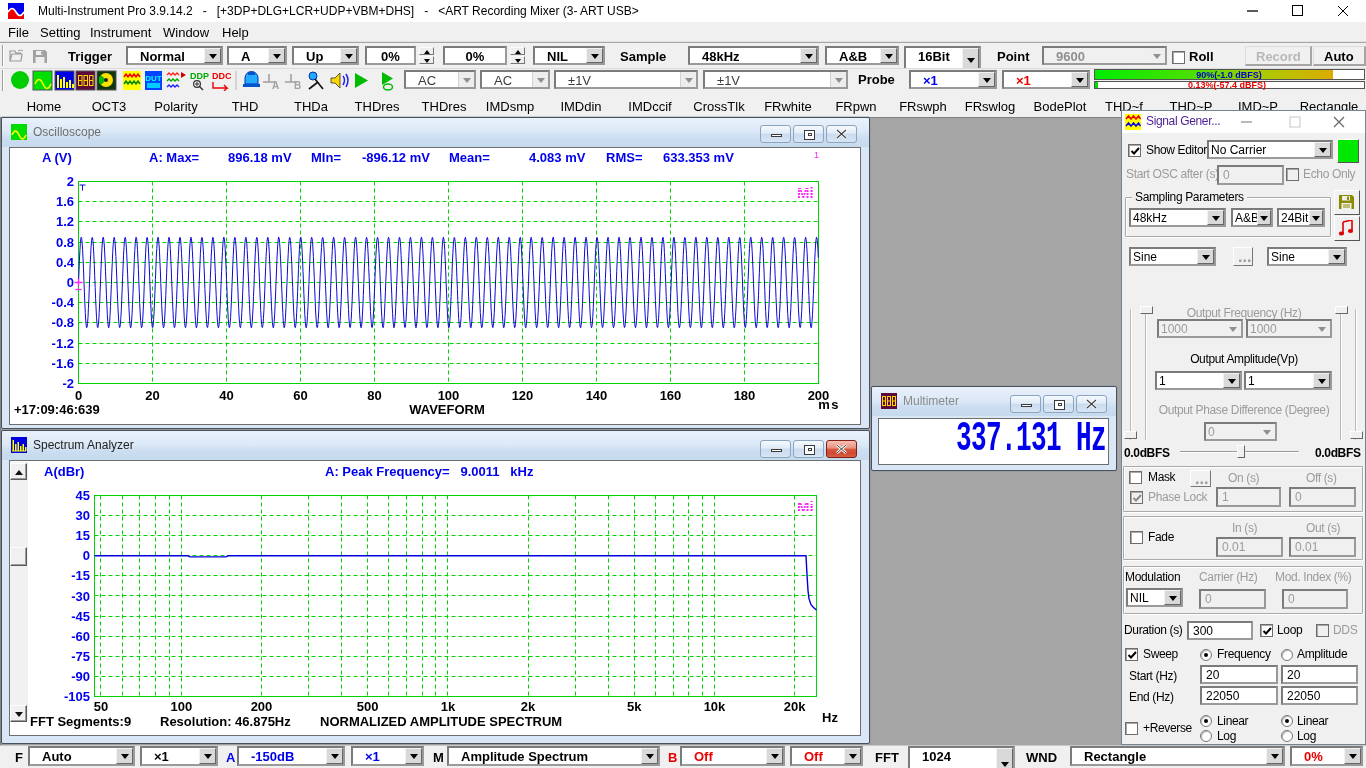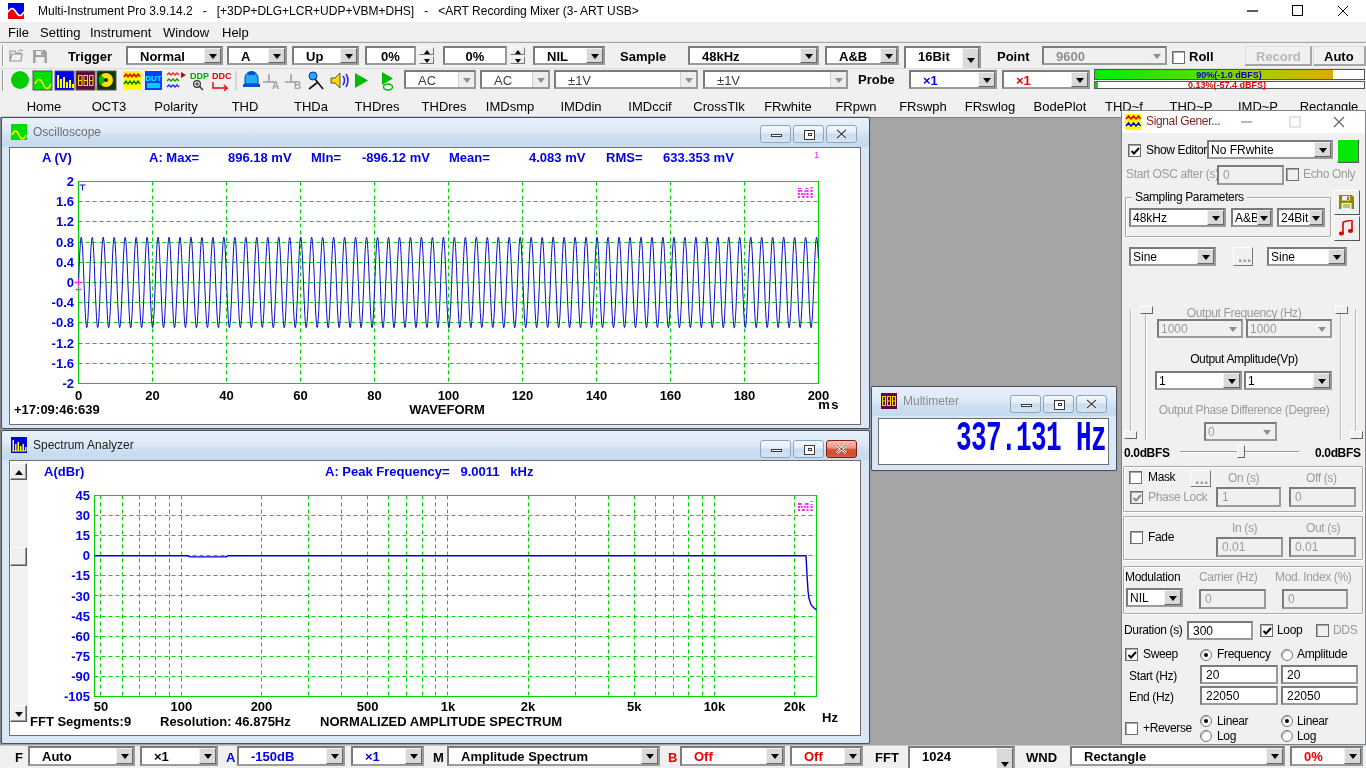--- a/index.html
+++ b/index.html
@@ -500,34 +500,34 @@
 <div style="left:878px;top:418px;width:231px;height:47px;background:#fff;border:1px solid #6e6e6e;"></div>
 <div class="t" style="left:1106px;top:415px;font-family:'Liberation Mono',monospace;font-weight:bold;font-size:42px;color:#0000ee;transform:translateX(-100%) scaleX(0.62);transform-origin:right top;letter-spacing:-1px">337.131 Hz</div>
 <div class="sg" style="left:0;top:0;width:0;height:0">
 <div style="left:1121px;top:110px;width:245px;height:635px;background:#f0f0f0;border:1px solid #77838f;"></div>
 <div style="left:1122px;top:111px;width:243px;height:22px;background:#fff;"></div>
 <svg style="left:1125px;top:114px" width="16" height="16">
       <rect width="16" height="16" fill="#ffff00"></rect>
       <path d="M1 5 l2.5 -3 2.5 3 2.5 -3 2.5 3 2.5 -3 2 3" stroke="#ee0000" stroke-width="1.5" fill="none"></path>
       <path d="M1 12 l2.5 -3 2.5 3 2.5 -3 2.5 3 2.5 -3 2 3" stroke="#0000ee" stroke-width="1.5" fill="none"></path>
     </svg>
-<div class="t" style="left:1146px;top:114px;font-size:12px;color:#7f1d1d">Signal Gener...</div>
+<div class="t" style="left:1146px;top:114px;font-size:12px;color:#4c1d95">Signal Gener...</div>
 <svg style="left:1226px;top:111px" width="139" height="22">
       <line x1="15" y1="11" x2="26" y2="11" stroke="#8a8a8a" stroke-width="1.2"></line>
       <rect x="64" y="6" width="10" height="10" fill="none" stroke="#d0d0d0" stroke-width="1.2"></rect>
       <path d="M108 6 L118 16 M118 6 L108 16" stroke="#666" stroke-width="1.2" fill="none"></path>
     </svg>
 <div class="chk" style="left:1128px;top:144px;width:13px;height:13px;background:#fff;">
       <svg style="left:1px;top:1px" width="11" height="11">
         <path d="M1.5 5 L4 7.5 L9 2" stroke="#000" stroke-width="2" fill="none"></path>
       </svg>
     </div>
 <div class="t" style="left:1146px;top:143px;">Show Editor</div>
 <div class="cmb" style="left:1207px;top:140px;width:126px;height:19px;background:#fff;">
-      <div class="tx" style="color:#000;font-weight:normal;left:2px">No FRwhite</div>
+      <div class="tx" style="color:#000;font-weight:normal;left:2px">No Carrier</div>
       <div class="ar" style="width:17px">
         <i></i>
       </div>
     </div>
 <div style="left:1337px;top:139px;width:22px;height:24px;background:#00e800;border:1px solid;border-color:#fff #555 #555 #fff;"></div>
 <div class="t" style="left:1126px;top:167px;color:#9b9b9b">Start OSC after (s)</div>
 <div class="sunk" style="left:1217px;top:165px;width:67px;height:20px;background:#f0f0f0;">
       <div style="left:4px;top:1px;color:#9b9b9b;font-size:13px;white-space:nowrap">0</div>
     </div>
 <div class="chk" style="left:1286px;top:168px;width:13px;height:13px;background:#f0f0f0;"></div>

